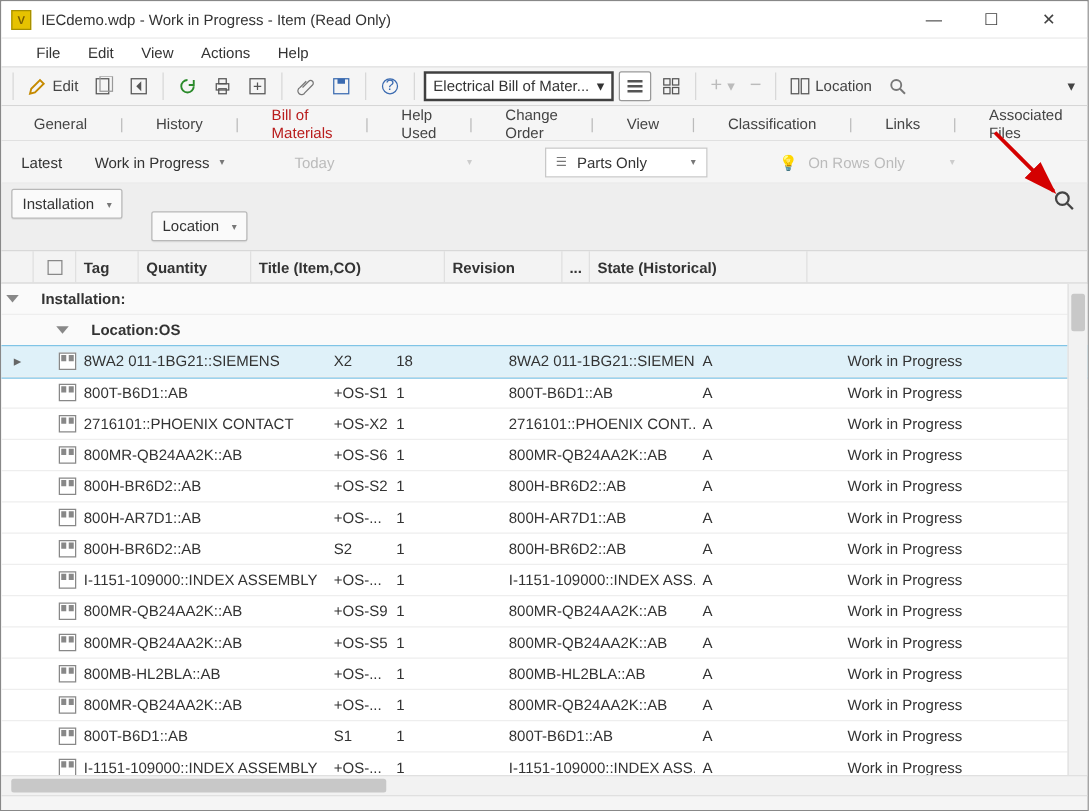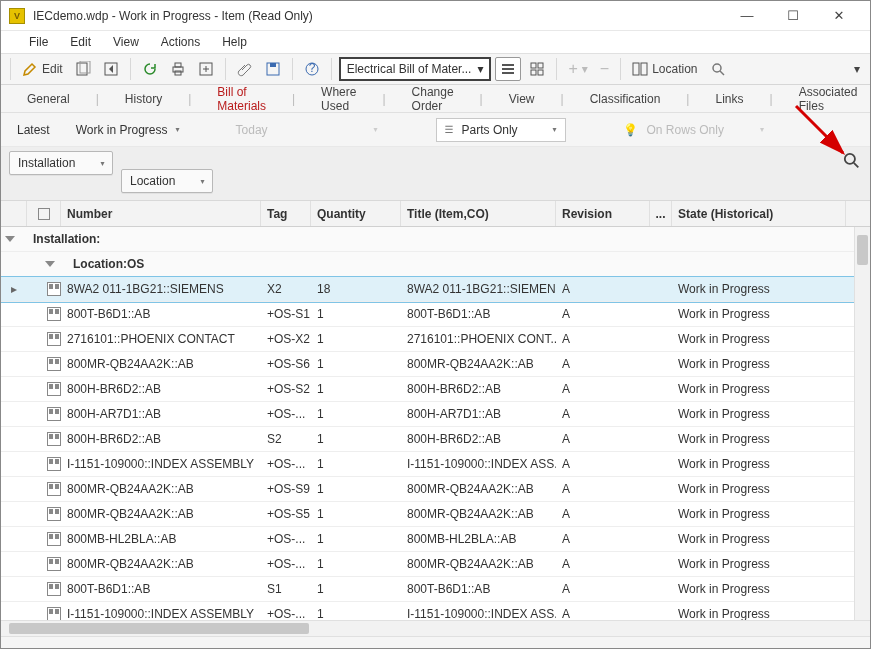--- a/index.html
+++ b/index.html
@@ -19,21 +19,21 @@
 .tabstrip { height: 28px; background: #f5f5f5; display: flex; align-items: center; padding: 0 20px; gap: 16px; border-bottom: 1px solid #e0e0e0; color: #444; }
 .tabstrip .tab { padding: 4px 6px; }
 .tabstrip .tab.active { color: #b91c1c; }
 .tabstrip .sep { color: #bbb; padding: 0 4px; }
 .filterbar { height: 34px; background: #f5f5f5; display: flex; align-items: center; padding: 4px 8px; gap: 10px; border-bottom: 1px solid #e8e8e8; }
 .filterbar .sel { height: 24px; border: 1px solid #c8c8c8; background: #fff; display: flex; align-items: center; padding: 0 8px; gap: 8px; color: #333; }
 .filterbar .sel.plain { border:none; background:transparent; }
 .filterbar .sel.disabled { color: #bbb; text-align: right; }
 .filterbar .chev { color:#777; font-size:8px; }
 .groupbar { height: 54px; background: #eee; position: relative; padding: 6px 8px; border-bottom: 1px solid #d8d8d8; }
-.groupchip { position: absolute; height: 24px; border: 1px solid #b8b8b8; background: #fafafa; display: flex; align-items: center; padding: 0 8px; gap: 25px; color: #333; border-radius: 2px; box-shadow: 0 1px 0 rgba(0,0,0,0.05); }
+.groupchip { position: absolute; height: 24px; border: 1px solid #b8b8b8; background: #fafafa; display: flex; align-items: center; padding: 0 8px; gap: 10px; color: #333; border-radius: 2px; box-shadow: 0 1px 0 rgba(0,0,0,0.05); }
 .groupchip .chev { color:#777; font-size:8px; }
 .gridhead { height: 26px; background: #f3f3f3; border-bottom: 1px solid #d0d0d0; display: flex; align-items: center; color: #333; font-weight: 600; }
 .gridhead > div { height: 100%; display:flex; align-items:center; padding: 0 6px; border-right: 1px solid #e0e0e0; }
 .col-handle{width:26px; justify-content:center;}
 .col-icon{width:34px; justify-content:center;}
 .col-num{width:200px;}
 .col-tag{width:50px;text-align:center;}
 .col-qty{width:90px;}
 .col-title{width:155px;}
 .col-rev{width:94px;}
@@ -180,21 +180,21 @@
   <div class="tb-btn">▾</div>
 </div>
 
 <div class="tabstrip">
   <span class="tab">General</span>
     <span class="sep">|</span>
   <span class="tab">History</span>
     <span class="sep">|</span>
   <span class="tab active">Bill of Materials</span>
     <span class="sep">|</span>
-  <span class="tab">Where Used</span>
+  <span class="tab">Help Used</span>
     <span class="sep">|</span>
   <span class="tab">Change Order</span>
     <span class="sep">|</span>
   <span class="tab">View</span>
     <span class="sep">|</span>
   <span class="tab">Classification</span>
     <span class="sep">|</span>
   <span class="tab">Links</span>
     <span class="sep">|</span>
   <span class="tab">Associated Files</span>
@@ -247,21 +247,20 @@
         <path d="M10.5 10.5l4 4" stroke="#444" stroke-width="1.6"></path>
       </svg>
   </div>
 </div>
 
 <div class="gridhead">
   <div class="col-handle"></div>
   <div class="col-icon">
       <span class="item-icon" style="width:12px;height:12px;border:1px solid #888;display:inline-block;"></span>
     </div>
-  <div class="col-num">Number</div>
   <div class="col-tag">Tag</div>
   <div class="col-qty">Quantity</div>
   <div class="col-title">Title (Item,CO)</div>
   <div class="col-rev">Revision</div>
   <div class="col-ell">...</div>
   <div class="col-state">State (Historical)</div>
 </div>
 
 <div class="gridbody">
   <div class="rows" id="rows-container">

